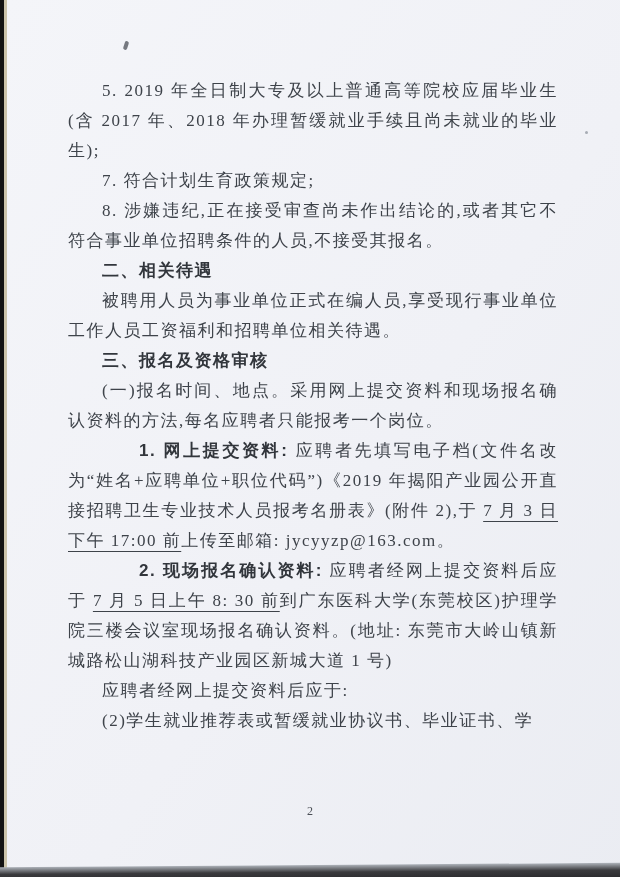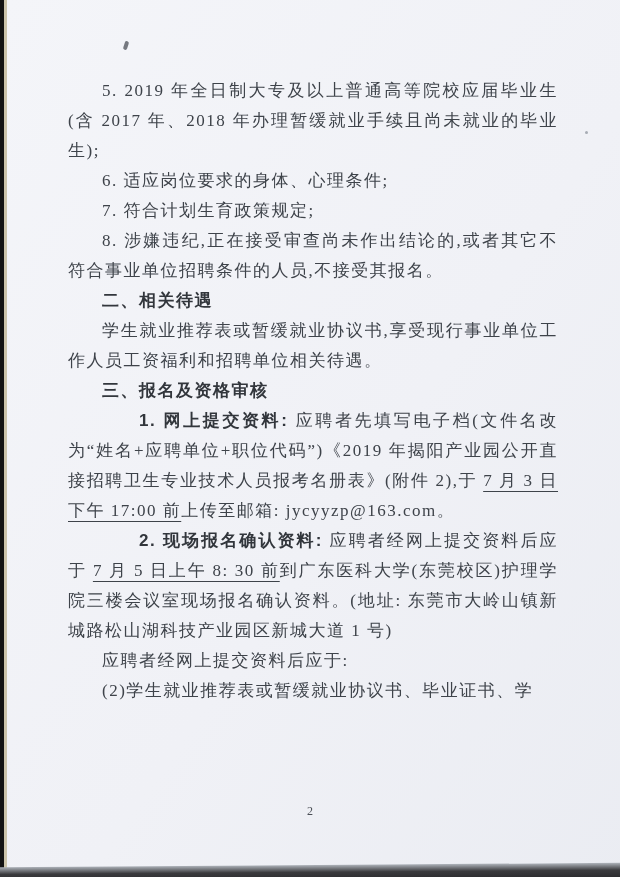--- a/index.html
+++ b/index.html
@@ -74,26 +74,26 @@
 
 <div class="scan">
   <div class="edge-left"></div>
   <div class="edge-left-inner"></div>
   <div class="edge-right"></div>
   <div class="pen-mark"></div>
   <div class="speck"></div>
 
   <div class="content">
     <p><span>5. 2019 年全日制大专及以上普通高等院校应届毕业生(含 2017 年、2018 年办理暂缓就业手续且尚未就业的毕业生);</span></p>
-    <p><span>6. 适应岗位要求的身体、心理条件;</span></p>
     <p><span>7. 符合计划生育政策规定;</span></p>
     <p><span>8. 涉嫌违纪,正在接受审查尚未作出结论的,或者其它不符合事业单位招聘条件的人员,不接受其报名。</span></p>
     <p class="heading"><span>二、相关待遇</span></p>
-    <p><span>学生就业推荐表或暂缓就业协议书,享受现行事业单位工作人员工资福利和招聘单位相关待遇。</span></p>
+    <p><span>被聘用人员为事业单位正式在编人员,享受现行事业单位工作人员工资福利和招聘单位相关待遇。</span></p>
     <p class="heading"><span>三、报名及资格审核</span></p>
+    <p><span>(一)报名时间、地点。</span><span>采用网上提交资料和现场报名确认资料的方法,每名应聘者只能报考一个岗位。</span></p>
     <p><span class="b">1. 网上提交资料: </span><span>应聘者先填写电子档(文件名改为“姓名+应聘单位+职位代码”)《2019 年揭阳产业园公开直接招聘卫生专业技术人员报考名册表》(附件 2),于 </span><span class="u">7 月 3 日下午 17:00 前</span><span>上传至邮箱: jycyyzp@163.com。</span></p>
     <p><span class="b">2. 现场报名确认资料: </span><span>应聘者经网上提交资料后应于 </span><span class="u">7 月 5 日上午 8: 30 前</span><span>到广东医科大学(东莞校区)护理学院三楼会议室现场报名确认资料。(地址: 东莞市大岭山镇新城路松山湖科技产业园区新城大道 1 号)</span></p>
     <p><span>应聘者经网上提交资料后应于:</span></p>
     <p><span>(2)学生就业推荐表或暂缓就业协议书、毕业证书、学</span></p>
   </div>
 
   <div class="page-num">2</div>
 
   <div class="edge-bottom"></div>
 </div>

